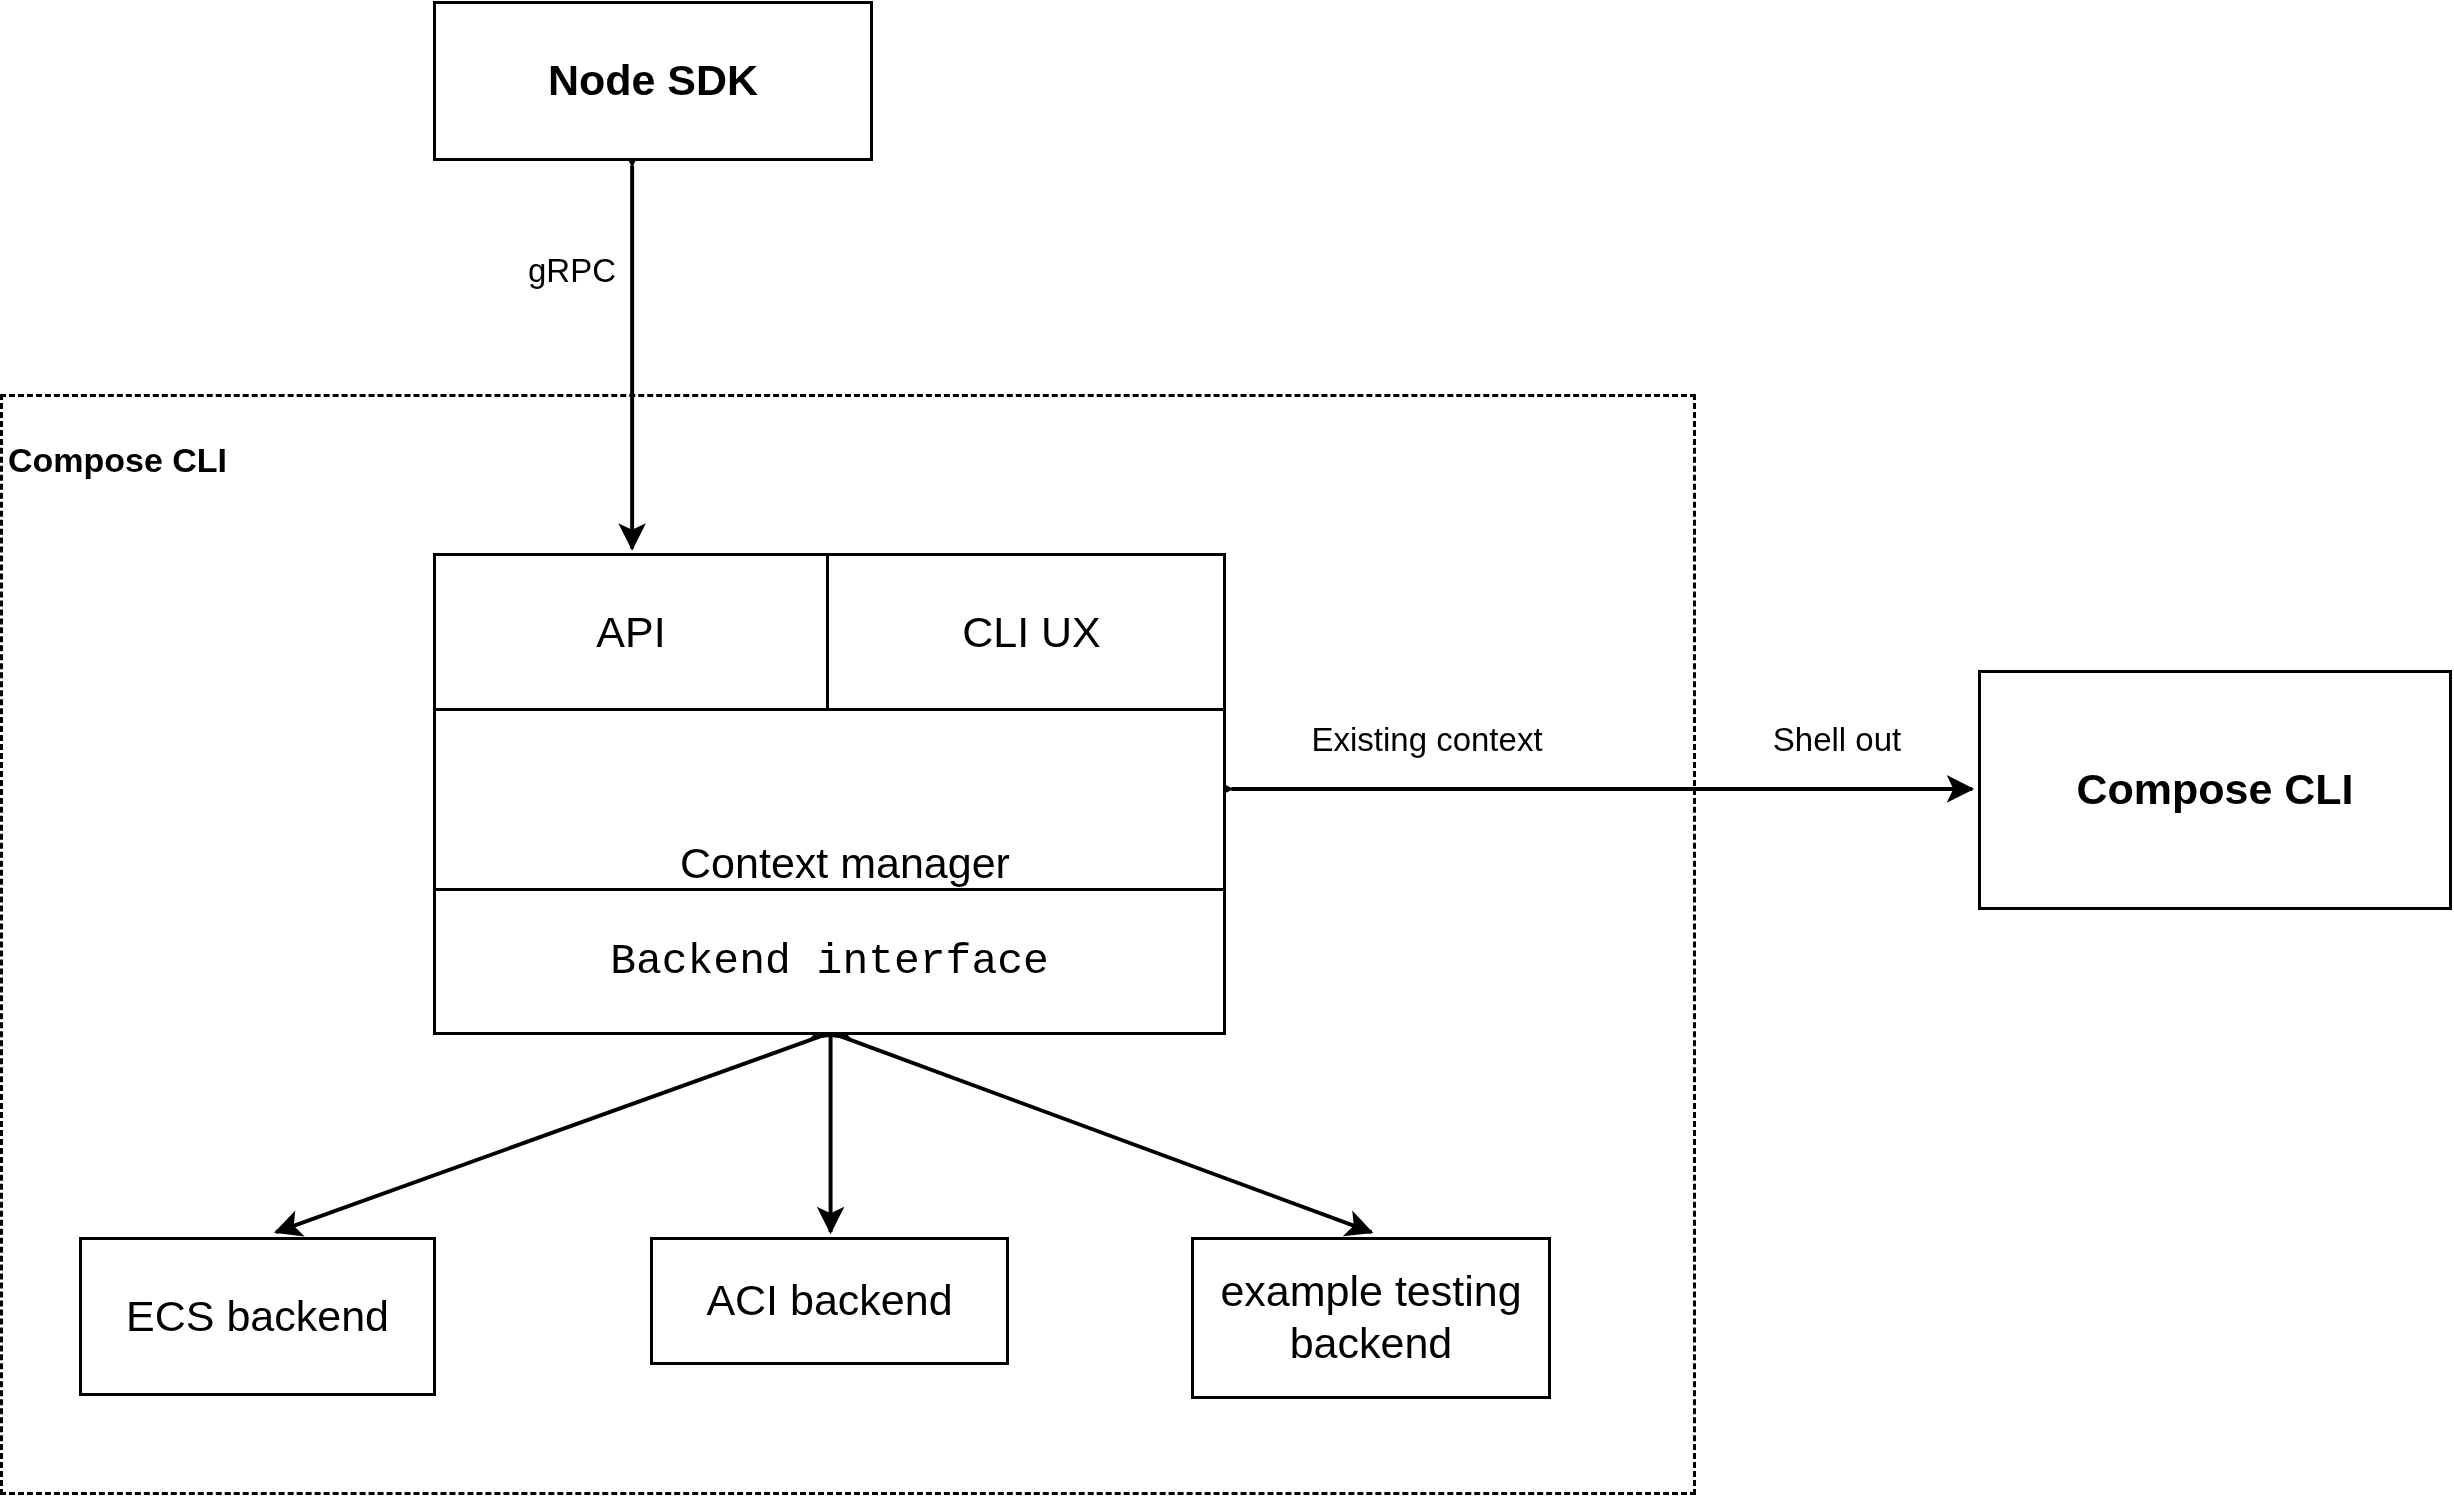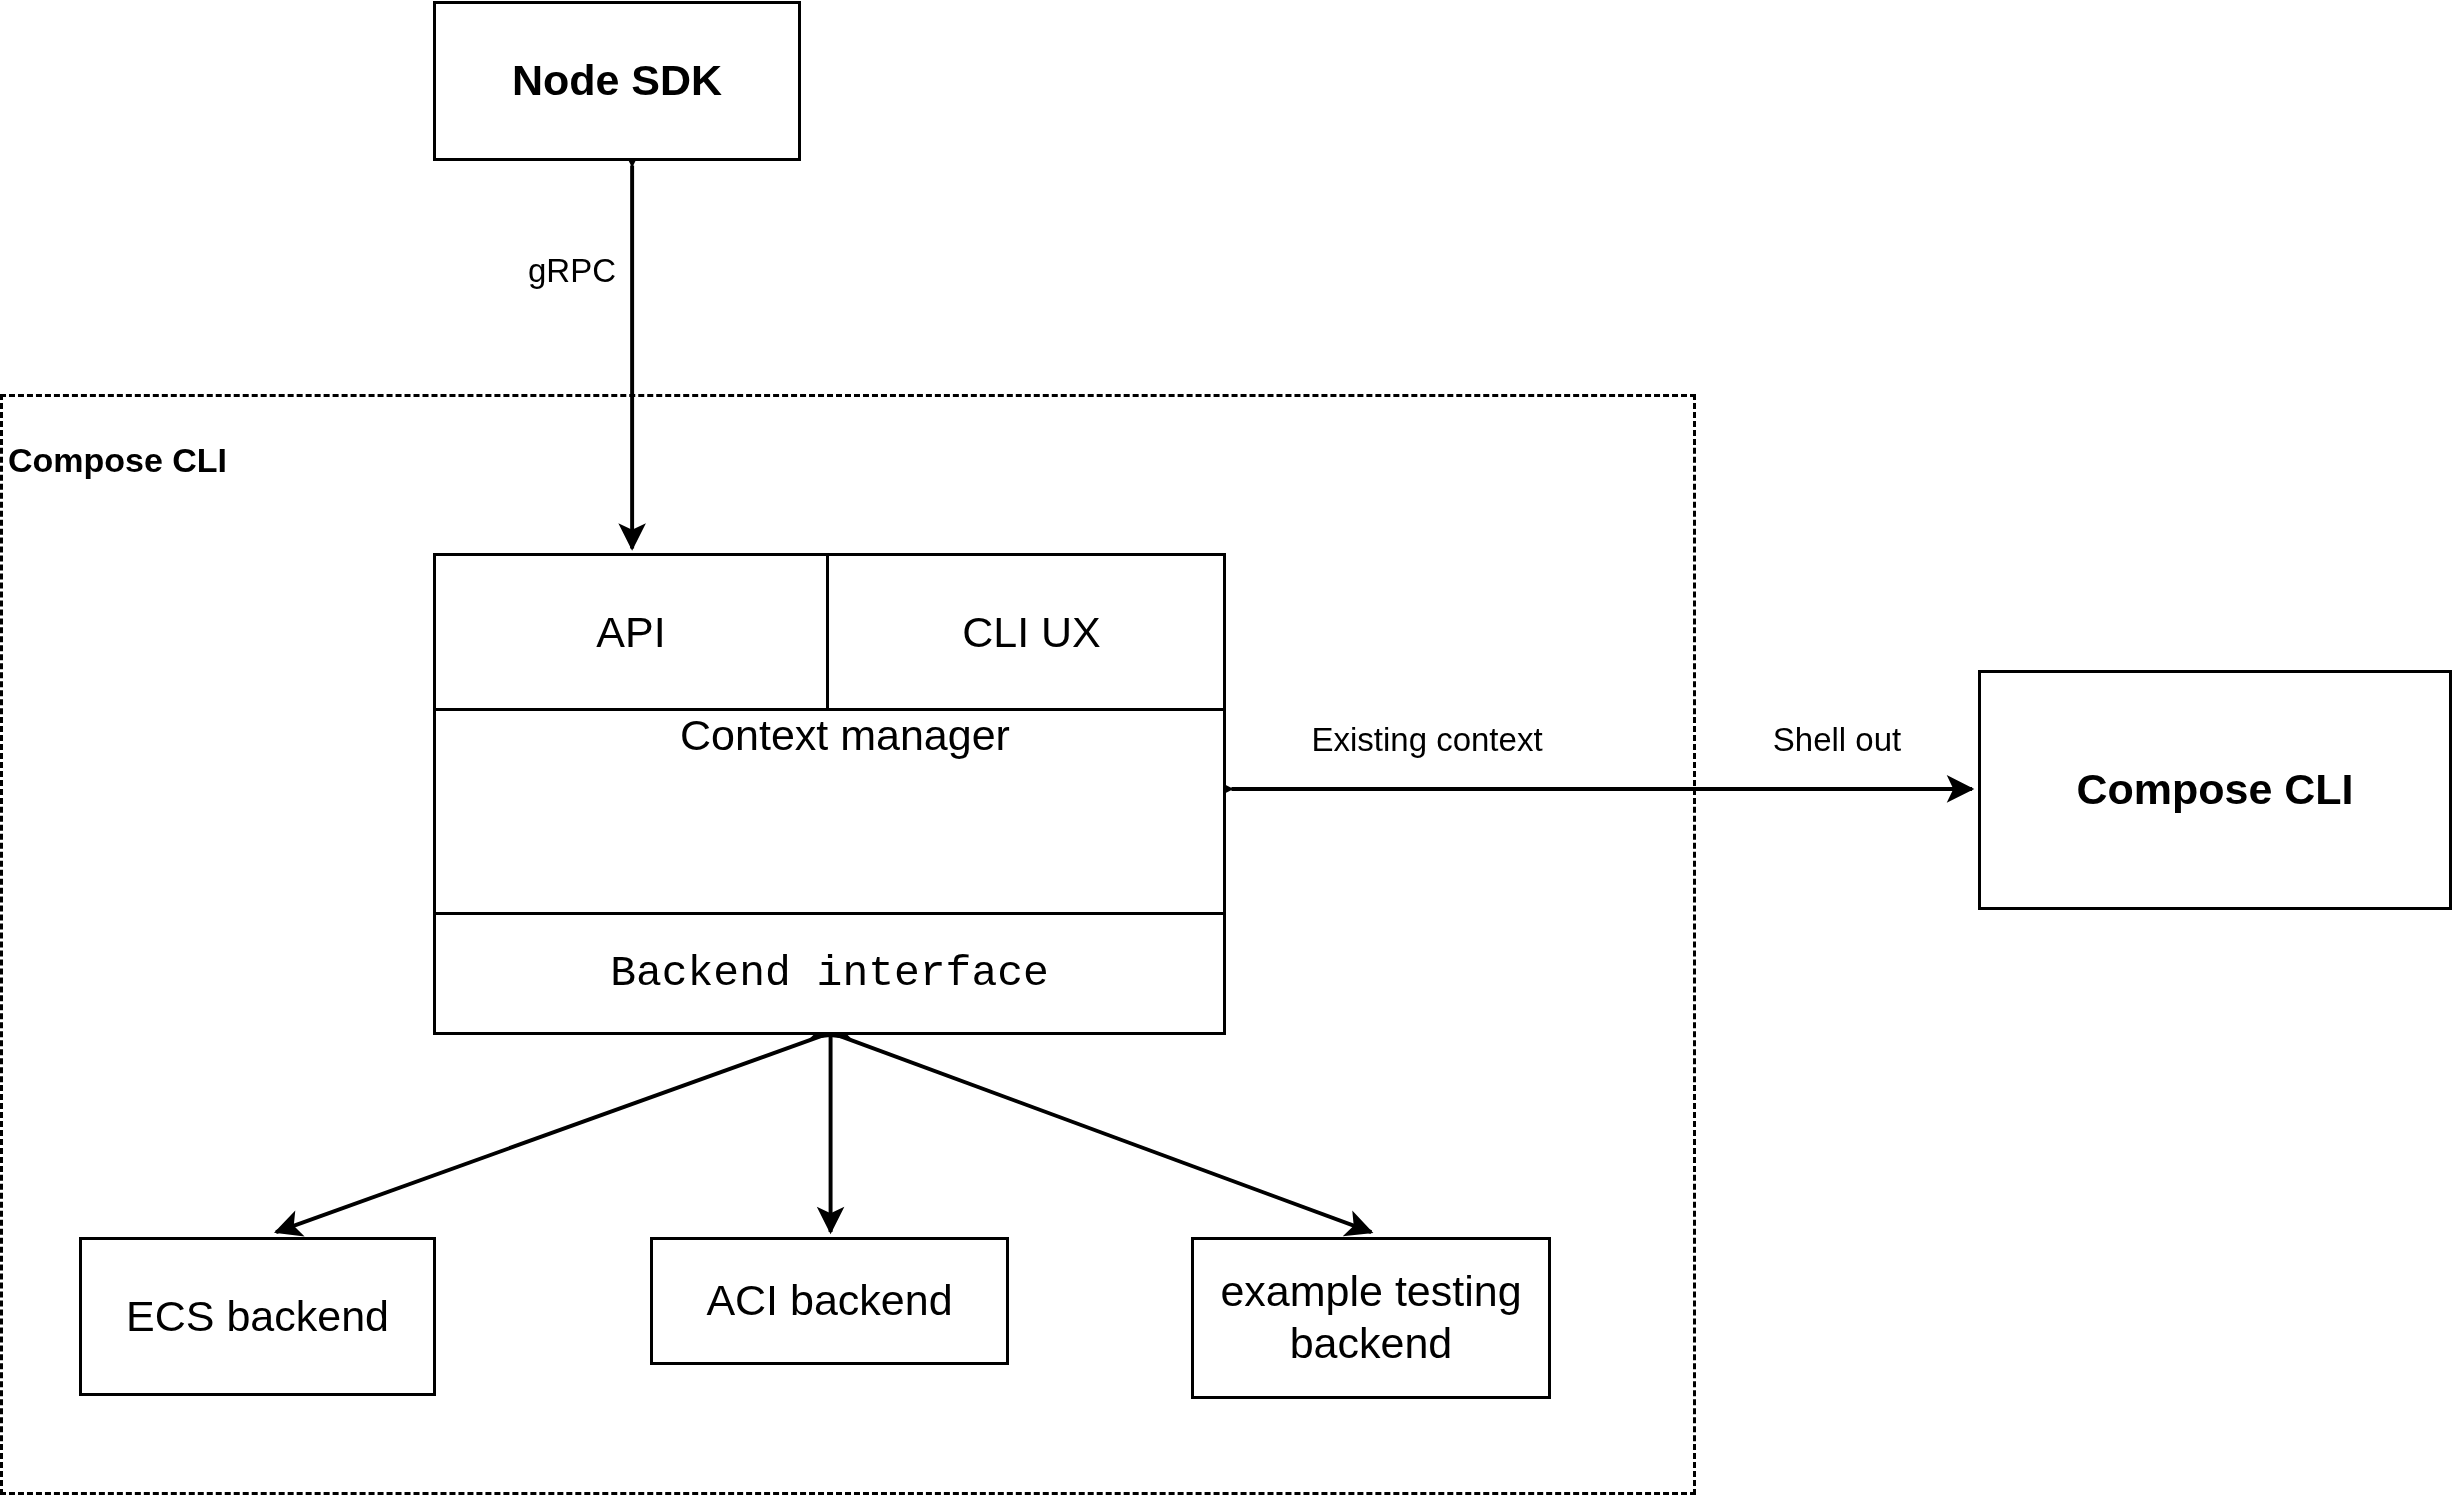--- a/index.html
+++ b/index.html
@@ -39,21 +39,21 @@
   
   #main-box{
     position:absolute;box-sizing:border-box;
     left:433px;top:553px;width:793px;height:482px;
     border:3.9px solid #000;background:#fff;
     display:flex;flex-direction:column;
     font-size:43px;
   }
   .row{box-sizing:border-box;display:flex;}
   #row-top{height:155px;border-bottom:3.9px solid #000;gap:11px;}
-  #row-mid{height:204px;border-bottom:3.9px solid #000;align-items:flex-start;justify-content:center;padding-left:31px;}
+  #row-mid{height:180px;border-bottom:3.9px solid #000;align-items:flex-end;justify-content:center;padding-left:31px;}
   #row-bot{flex:1;align-items:center;justify-content:center;font-family:Liberation Mono, monospace;}
   .cell{box-sizing:border-box;display:flex;align-items:center;justify-content:center;}
   #api-cell{width:393px;border-right:3.9px solid #000;}
   #cli-ux-cell{flex:1;}
   .edge-label{
     position:absolute;
     font-size:33px;
     white-space:nowrap;
     background:#fff;
   }
@@ -74,21 +74,21 @@
     <line x1="641.5" y1="168" x2="641.5" y2="557" marker-start="url(#arrow)" marker-end="url(#arrow)"></line>
     <line x1="1250" y1="801" x2="2002" y2="801" marker-start="url(#arrow)" marker-end="url(#arrow)"></line>
     <line x1="836" y1="1051" x2="280" y2="1251" marker-start="url(#arrow)" marker-end="url(#arrow)"></line>
     <line x1="843" y1="1051" x2="843" y2="1251" marker-start="url(#arrow)" marker-end="url(#arrow)"></line>
     <line x1="850" y1="1051" x2="1392" y2="1251" marker-start="url(#arrow)" marker-end="url(#arrow)"></line>
   </svg>
 
   <div id="dashed-container"></div>
   <div id="compose-label">Compose CLI</div>
 
-  <div class="box bold" style="left:433px;top:1px;width:368px;height:160px;justify-content:center;">
+  <div class="box bold" style="left:433px;top:1px;width:440px;height:160px;justify-content:center;">
     <span>Node SDK</span>
   </div>
 
   <div class="edge-label" style="right:1839px;top:252px;">gRPC</div>
 
   <div id="main-box">
     <div class="row" id="row-top">
       <div class="cell" id="api-cell">
         <span>API</span>
       </div>

